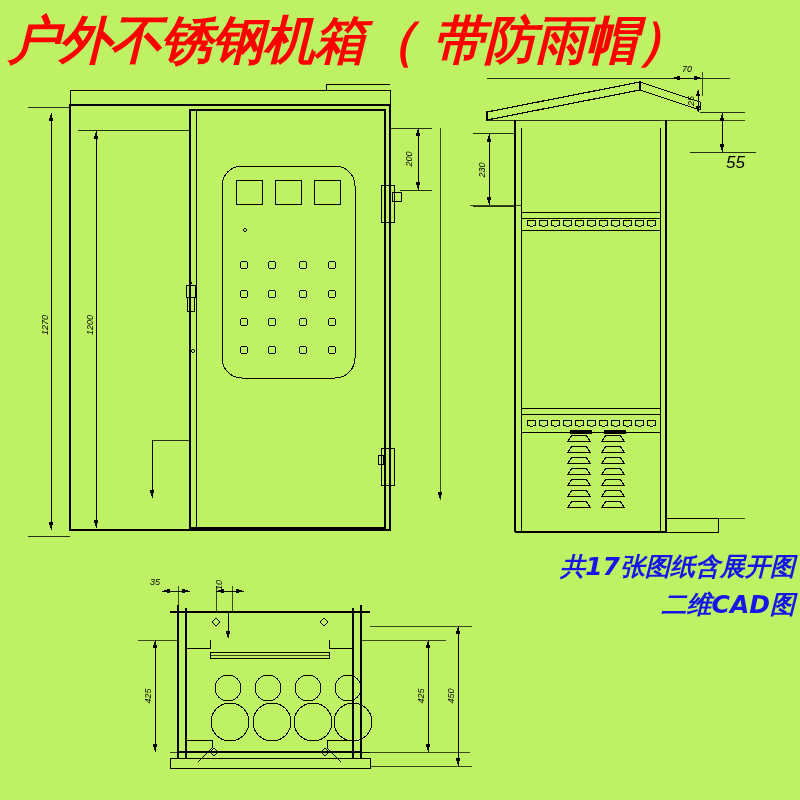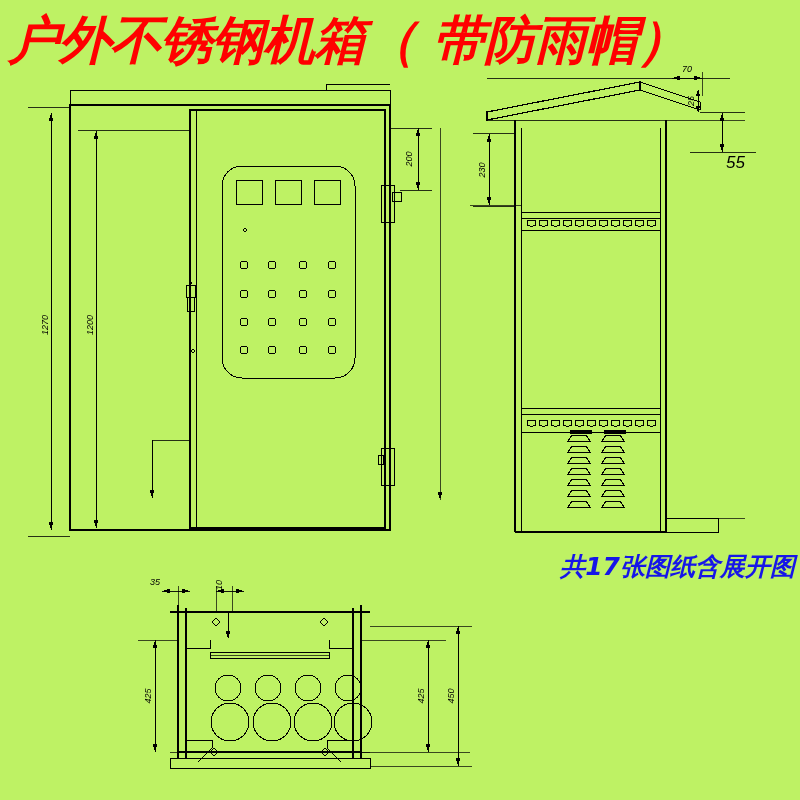--- a/index.html
+++ b/index.html
@@ -28,20 +28,21 @@
 </style>
 </head>
 <body>
 
 <div id="stage">
 
   <div class="txt" id="title-text">户外不锈钢机箱（ 带防雨帽）</div>
 
   <div class="txt note-line" id="note-1">共17张图纸含展开图</div>
 
+  <div class="txt note-line" id="note-2">二维CAD图</div>
 
   <svg width="800" height="800" viewBox="0 0 800 800">
 
     <g stroke="#000" fill="none" stroke-width="1" shape-rendering="crispEdges">
 
       <g>
 
         <rect x="70" y="105" width="320" height="425" stroke-width="1.4"></rect>
 
         <line x1="70" y1="90" x2="390" y2="90"></line>

